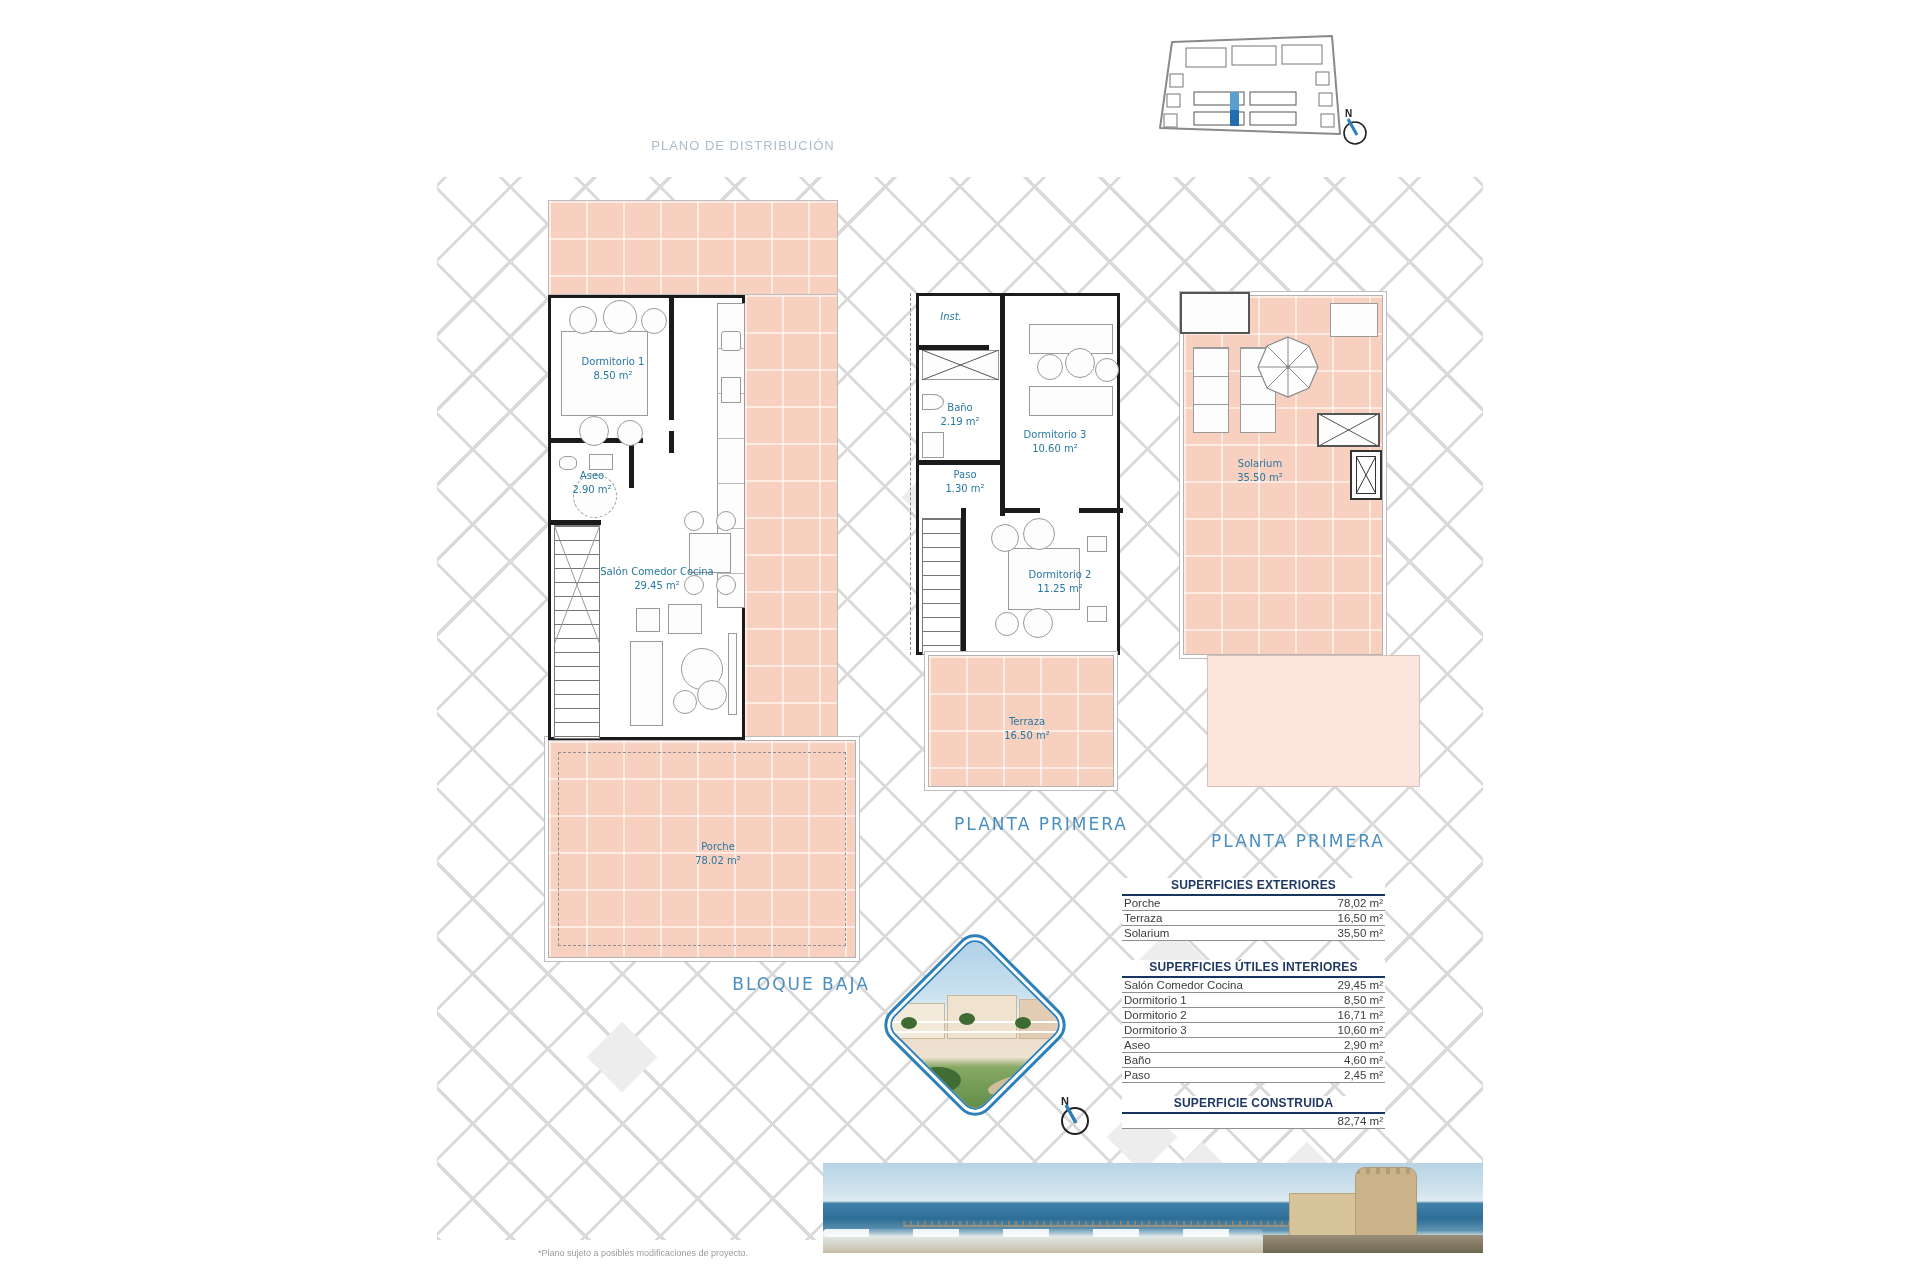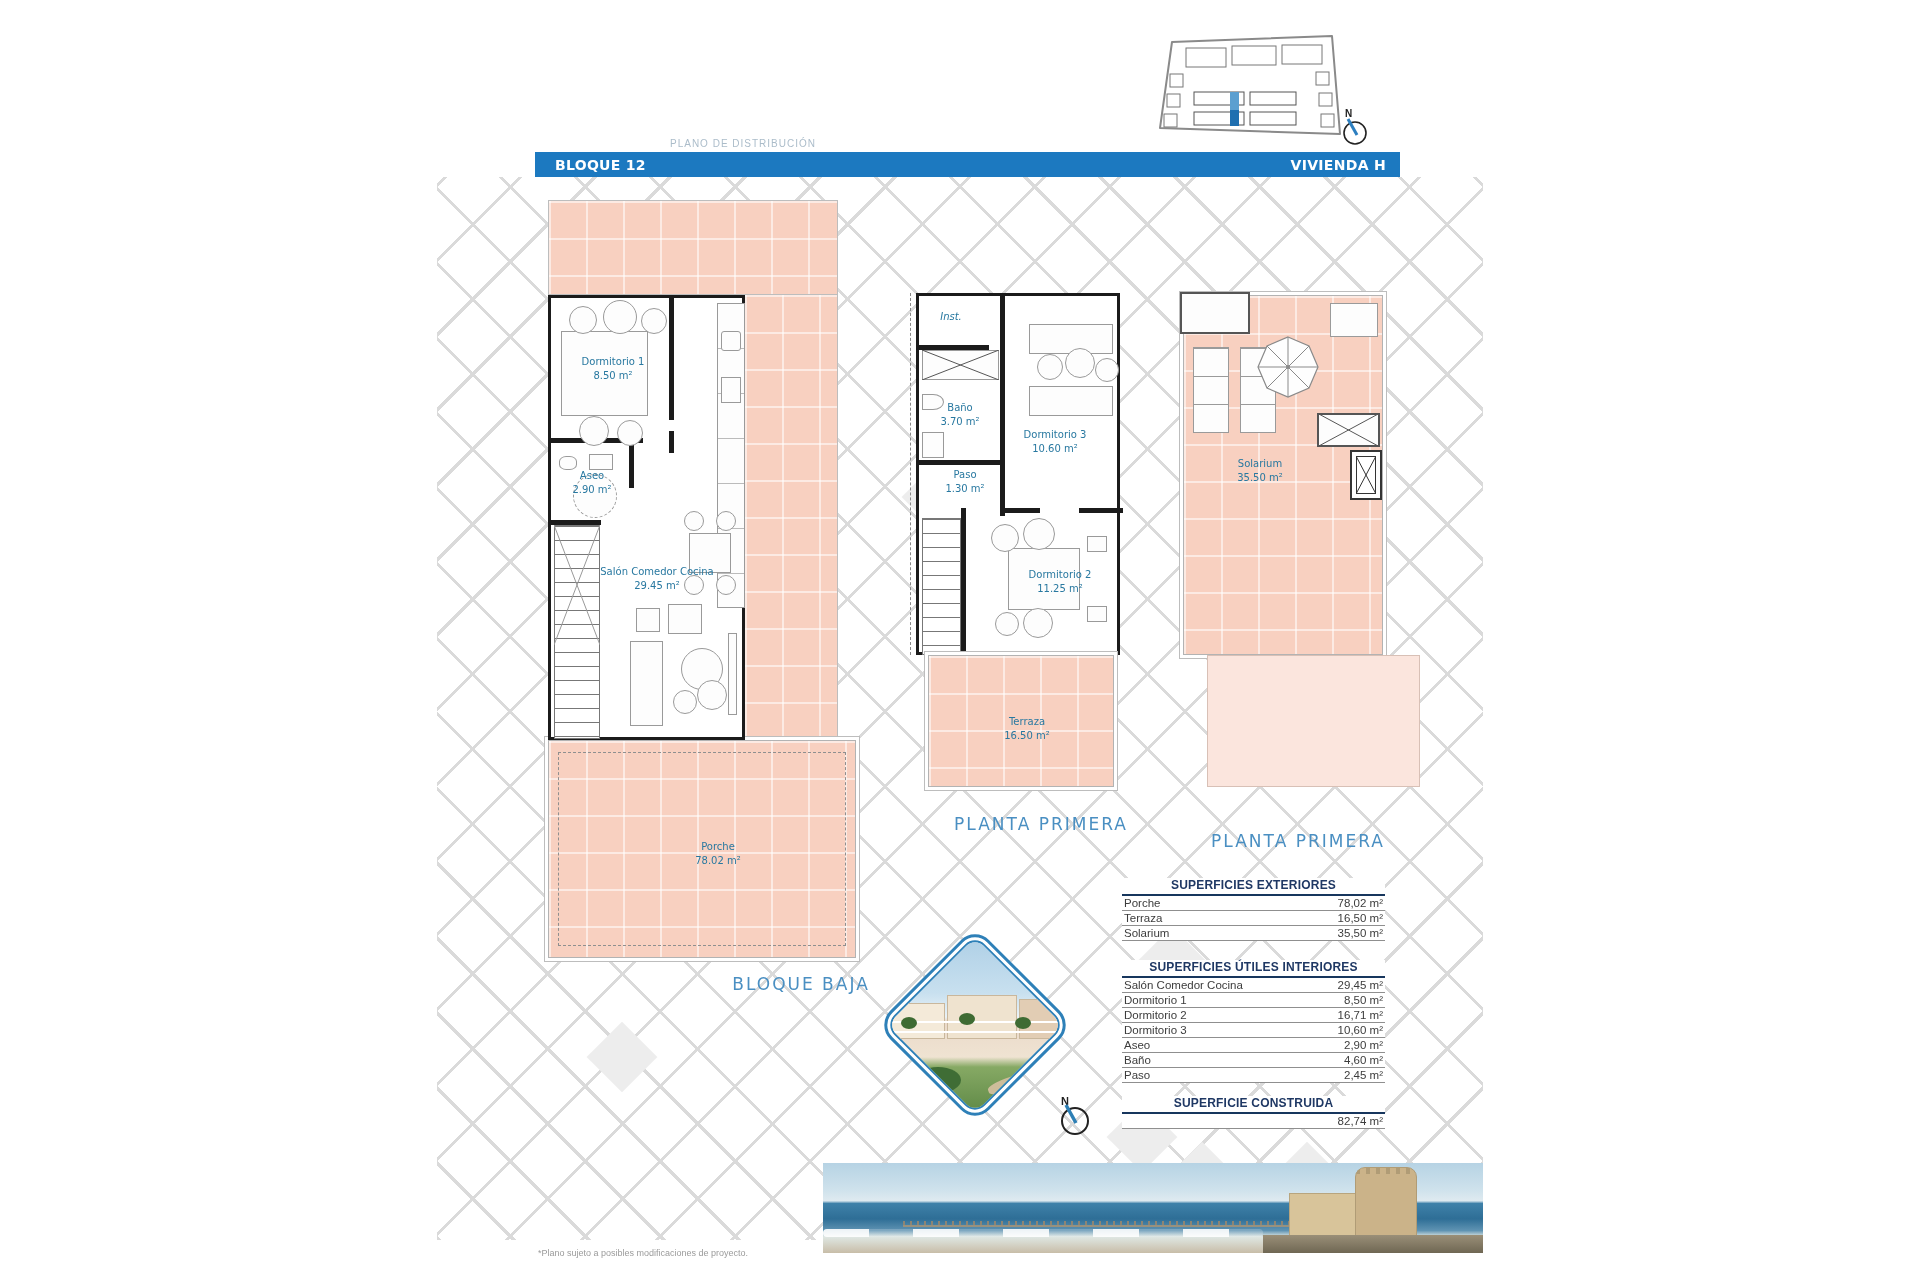--- a/index.html
+++ b/index.html
@@ -10,21 +10,21 @@
 
   
   .lattice{background-image:
       repeating-linear-gradient(45deg,#dadada 0 3px,transparent 3px 53px),
       repeating-linear-gradient(-45deg,#dadada 0 3px,transparent 3px 53px);}
   .shade-diamond{width:50px;height:50px;background:#ededed;transform:rotate(45deg);}
 
   
   .topbar{background:#1c79c0;color:#fff;display:flex;justify-content:space-between;align-items:center;
       font-family:"DejaVu Sans",sans-serif;font-weight:bold;font-size:14px;padding:0 14px 0 20px;letter-spacing:.3px;}
-  .watermark{color:#8fa6b8;font-size:10px;letter-spacing:1px;opacity:.75;white-space:nowrap;}
+  .watermark{color:#8fa6b8;font-size:13px;letter-spacing:1px;opacity:.75;white-space:nowrap;}
 
   
   .salmon{background-color:#f8d0c0;background-image:
       linear-gradient(rgba(255,255,255,.55) 2px,transparent 2px),
       linear-gradient(90deg,rgba(255,255,255,.55) 2px,transparent 2px);
       background-size:37px 37px;}
   .salmon-light{background:#fbe5dd;}
   .dbl-border{border:1px solid #b3b3b3;box-shadow:0 0 0 3px #ffffff,0 0 0 4px #bdbdbd;}
   .wallbox{background:#fff;border:3px solid #1b1b1b;}
   .part-v{background:#1b1b1b;width:5px;}
@@ -88,24 +88,20 @@
   </svg>
 
   <svg class="abs" style="left:1338px;top:103px;" width="36" height="46" viewBox="0 0 36 46">
     <text x="7" y="14" font-size="10" font-weight="bold" fill="#222" font-family="Liberation Sans,sans-serif">N</text>
     <circle cx="17" cy="30" r="11" fill="none" stroke="#222" stroke-width="1.6"></circle>
     <line x1="10" y1="16" x2="19" y2="32" stroke="#2d7fc0" stroke-width="3"></line>
   </svg>
 
   <div class="abs watermark" style="left:743px;top:138px;transform:translateX(-50%);">PLANO DE DISTRIBUCIÓN</div>
 
-  <div class="abs topbar" style="left:535px;top:152px;width:865px;height:25px;">
-    <span>BLOQUE 12</span>
-    <span>VIVIENDA H</span>
-  </div>
 
   <div class="abs lattice" style="left:437px;top:177px;width:1046px;height:1063px;">
     <div class="abs shade-diamond" style="left:475px;top:295px;"></div>
     <div class="abs shade-diamond" style="left:710px;top:760px;"></div>
     <div class="abs shade-diamond" style="left:740px;top:975px;"></div>
     <div class="abs shade-diamond" style="left:845px;top:975px;"></div>
     <div class="abs shade-diamond" style="left:680px;top:935px;"></div>
     <div class="abs shade-diamond" style="left:160px;top:855px;"></div>
   </div>
 
@@ -211,21 +207,21 @@
     <div class="abs furn" style="left:168px;top:310px;width:20px;height:16px;"></div>
   </div>
 
   <div class="abs salmon dbl-border" style="left:928px;top:655px;width:186px;height:132px;"></div>
 
   <div class="abs room-label" style="left:951px;top:317px;font-style:italic;">
     <b>Inst.</b>
   </div>
   <div class="abs room-label" style="left:960px;top:414px;">
     <b>Baño</b>
-      <b>3.70 m²</b>
+      <b>2.19 m²</b>
   </div>
   <div class="abs room-label" style="left:1055px;top:441px;">
     <b>Dormitorio 3</b>
       <b>10.60 m²</b>
   </div>
   <div class="abs room-label" style="left:965px;top:481px;">
     <b>Paso</b>
       <b>1.30 m²</b>
   </div>
   <div class="abs room-label" style="left:1060px;top:581px;">

